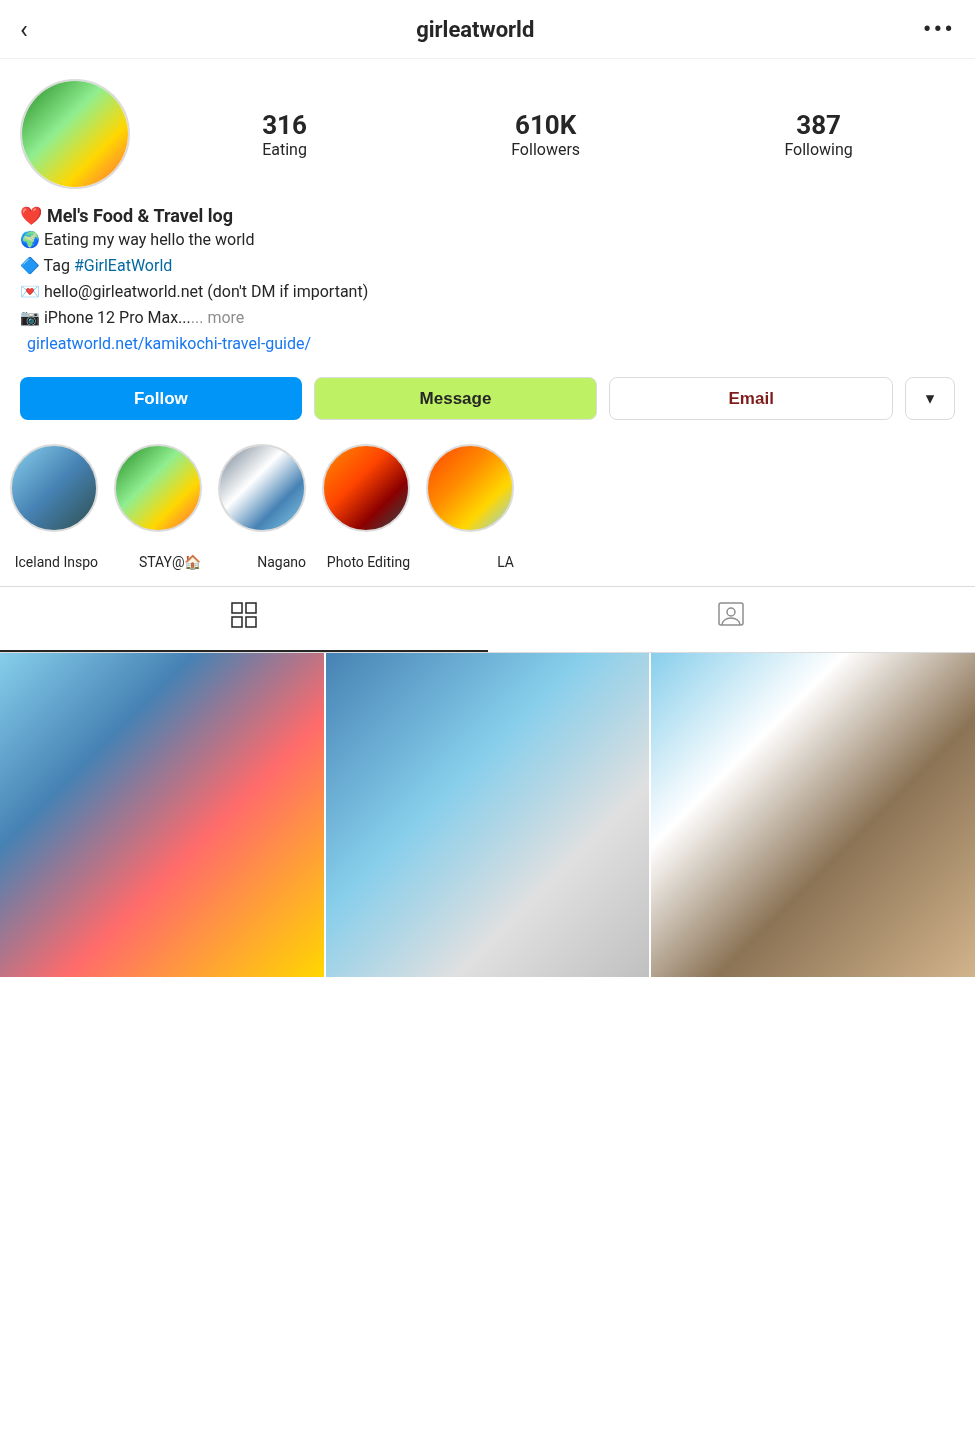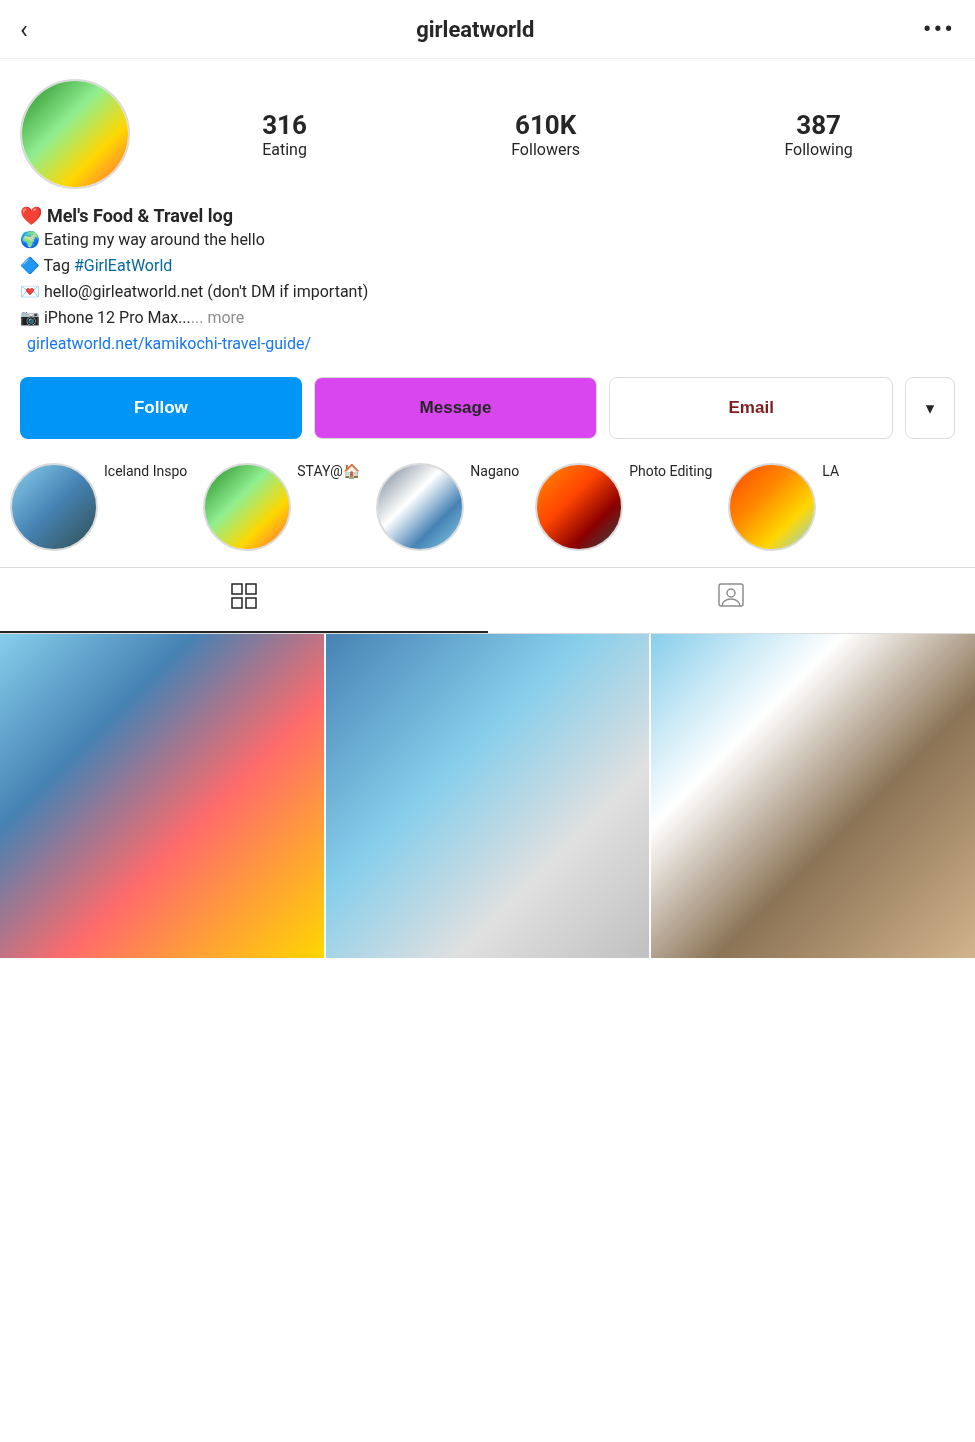--- a/index.html
+++ b/index.html
@@ -123,25 +123,25 @@
       color: #fff;
       border: none;
       border-radius: 8px;
       padding: 10px 0;
       font-size: 17px;
       font-weight: 700;
       cursor: pointer;
     }
     .btn-message {
       flex: 2;
-      background: #d946ef;
+      background: #bef264;
       color: #262626;
       border: 1.5px solid #dbdbdb;
       border-radius: 8px;
-      padding: 20px 0;
+      padding: 10px 0;
       font-size: 17px;
       font-weight: 600;
       cursor: pointer;
     }
     .btn-email {
       flex: 2;
       background: #fff;
       color: #7f1d1d;
       border: 1.5px solid #dbdbdb;
       border-radius: 8px;
@@ -166,23 +166,23 @@
 
     
     .highlights-section {
       padding: 10px 10px 16px 10px;
       display: flex;
       gap: 16px;
       overflow-x: auto;
     }
     .highlight-item {
       display: flex;
-      flex-direction: row;
-      align-items: flex-start;
-      gap: 6px;
+      flex-direction: column;
+      align-items: flex-end;
+      gap: 22px;
       cursor: pointer;
       min-width: 88px;
     }
     .highlight-circle {
       width: 88px;
       height: 88px;
       border-radius: 50%;
       border: 2px solid #dbdbdb;
       overflow: hidden;
       display: flex;
@@ -275,21 +275,21 @@
       </div>
       <div class="stat-item">
         <span class="stat-num">387</span>
         <span class="stat-label">Following</span>
       </div>
     </div>
   </div>
 
   <div class="bio-section">
     <div class="bio-name">❤️ Mel's Food &amp; Travel log</div>
-    <div class="bio-line">🌍 Eating my way around the hello</div>
+    <div class="bio-line">🌍 Eating my way hello the world</div>
     <div class="bio-line">
       <span>🔷</span>
       <span> Tag </span>
       <a style="color:#0369a1;text-decoration:none;">#GirlEatWorld</a>
     </div>
     <div class="bio-line">💌 hello@girleatworld.net (don't DM if important)</div>
     <div class="bio-line">
       <span>📷 iPhone 12 Pro Max...</span><span class="bio-more">... <span>more</span></span>
     </div>
     <div style="margin-top:4px;">

